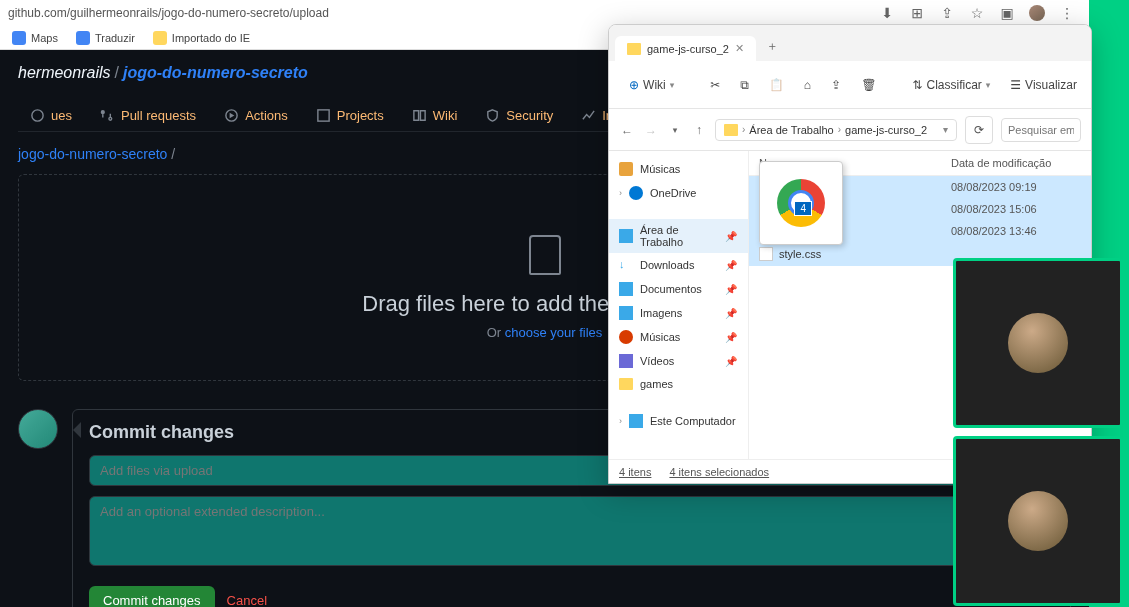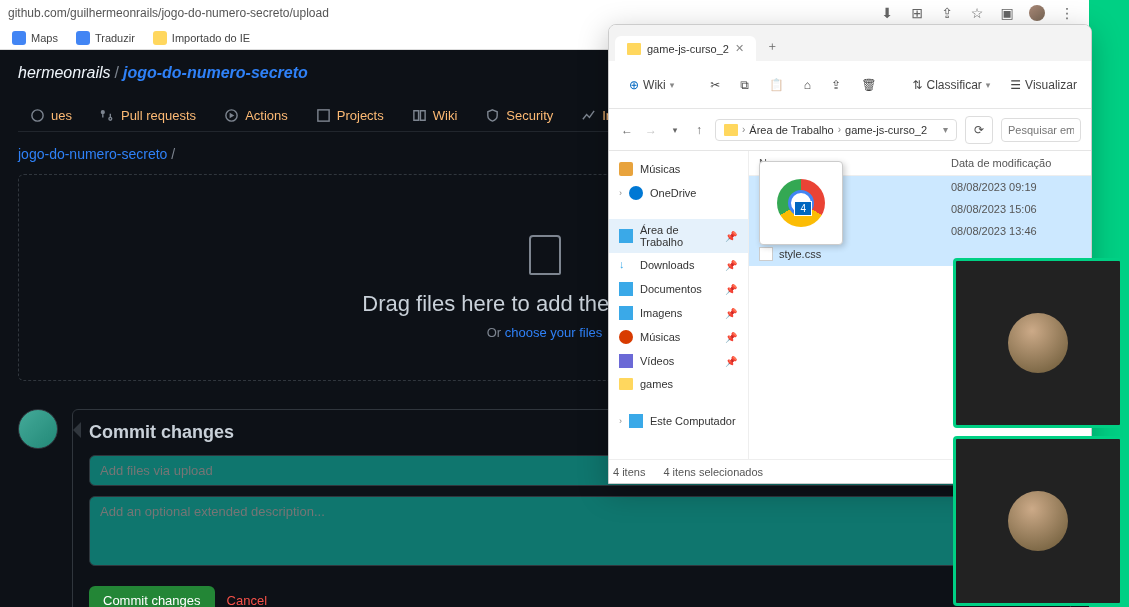--- a/index.html
+++ b/index.html
@@ -87,21 +87,21 @@
 .file-row.sel { background:#cce8ff; }
 .file-row .col-name { flex:1; display:flex; gap:6px; align-items:center; }
 .file-row .col-date { width:130px; color:#555; }
 .f-ico { width:14px; height:14px; }
 
 .drag-ghost { position:absolute; top:10px; left:10px; width:84px; height:84px; background:#fff; border:1px solid #ccc; box-shadow:2px 2px 6px rgba(0,0,0,.2); border-radius:4px; display:flex; align-items:center; justify-content:center; z-index:5; }
 .chrome-spin { width:48px; height:48px; border-radius:50%; background:conic-gradient(#ea4335 0 120deg,#fbbc05 120deg 240deg,#34a853 240deg 360deg); display:flex; align-items:center; justify-content:center; position:relative; }
 .chrome-spin::after { content:""; width:20px; height:20px; background:#fff; border-radius:50%; border:3px solid #4285f4; }
 .drag-badge { position:absolute; bottom:28px; right:30px; background:#0067c0; color:#fff; padding:1px 5px; font-size:10px; border:1px solid #fff; }
 
-.ex-status { height:24px; border-top:1px solid #eee; display:flex; gap:18px; padding:4px 4px; font-size:11px; color:#555; align-items:center; }
+.ex-status { height:24px; border-top:1px solid #eee; display:flex; gap:18px; padding:4px 10px; font-size:11px; color:#555; align-items:center;text-decoration:underline; }
 </style>
 </head>
 <body>
 
 <div class="browser-top">
   <div class="addr-bar">
     <span>github.com/guilhermeonrails/jogo-do-numero-secreto/upload</span>
     <div class="addr-icons">
       <span>⬇</span>
       <span>⊞</span>

